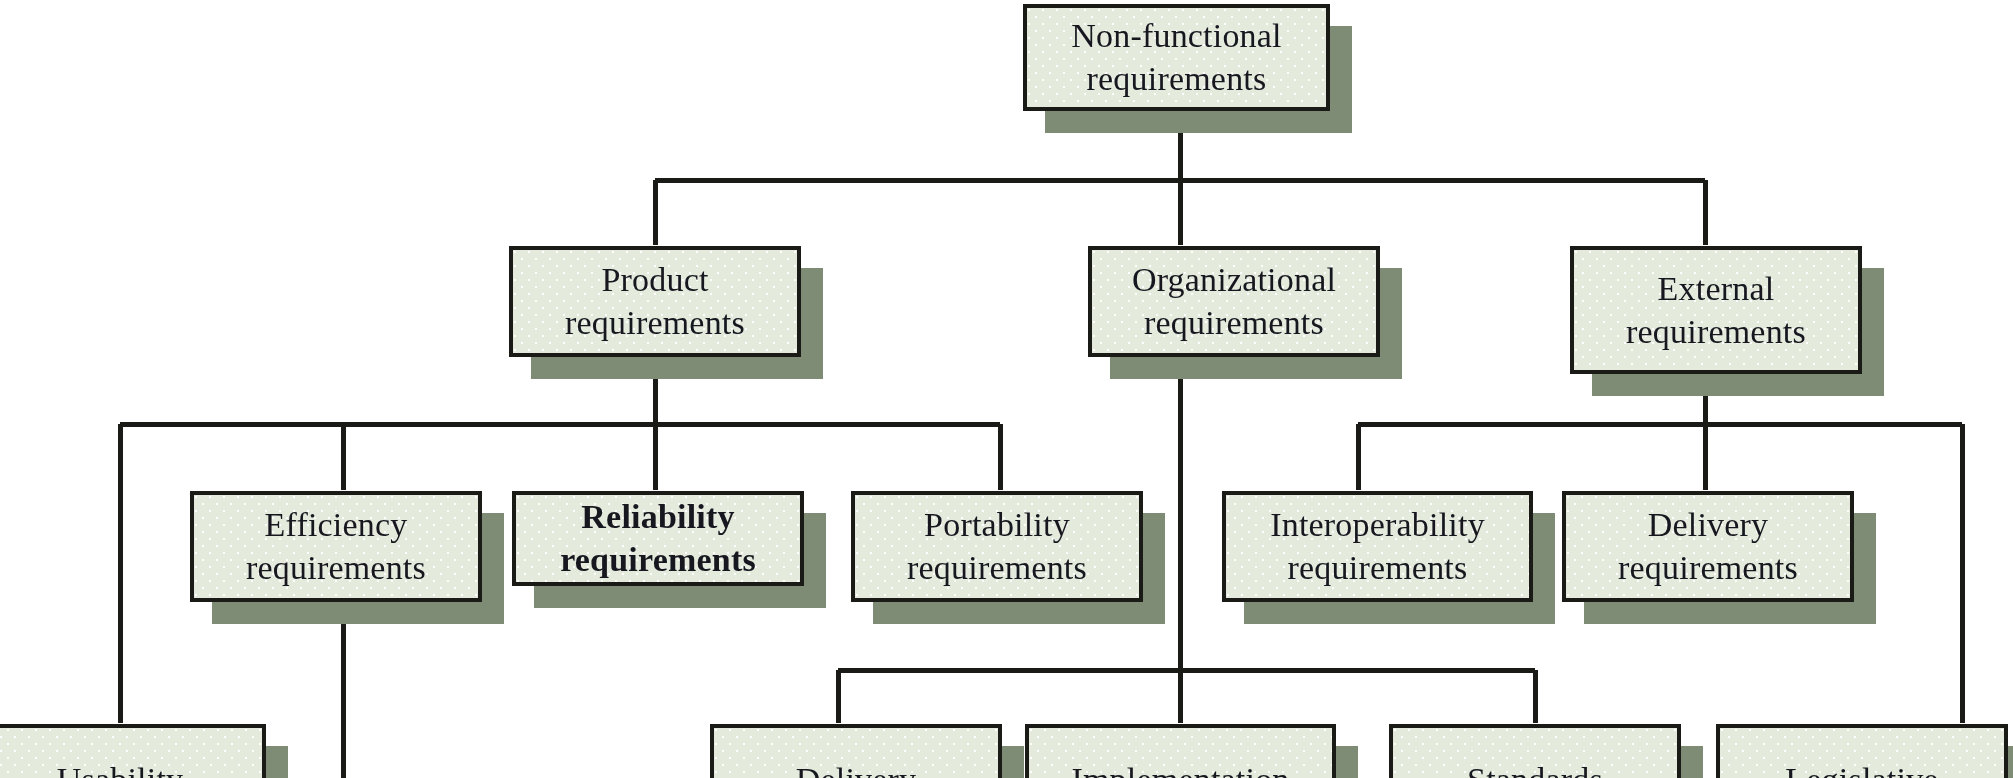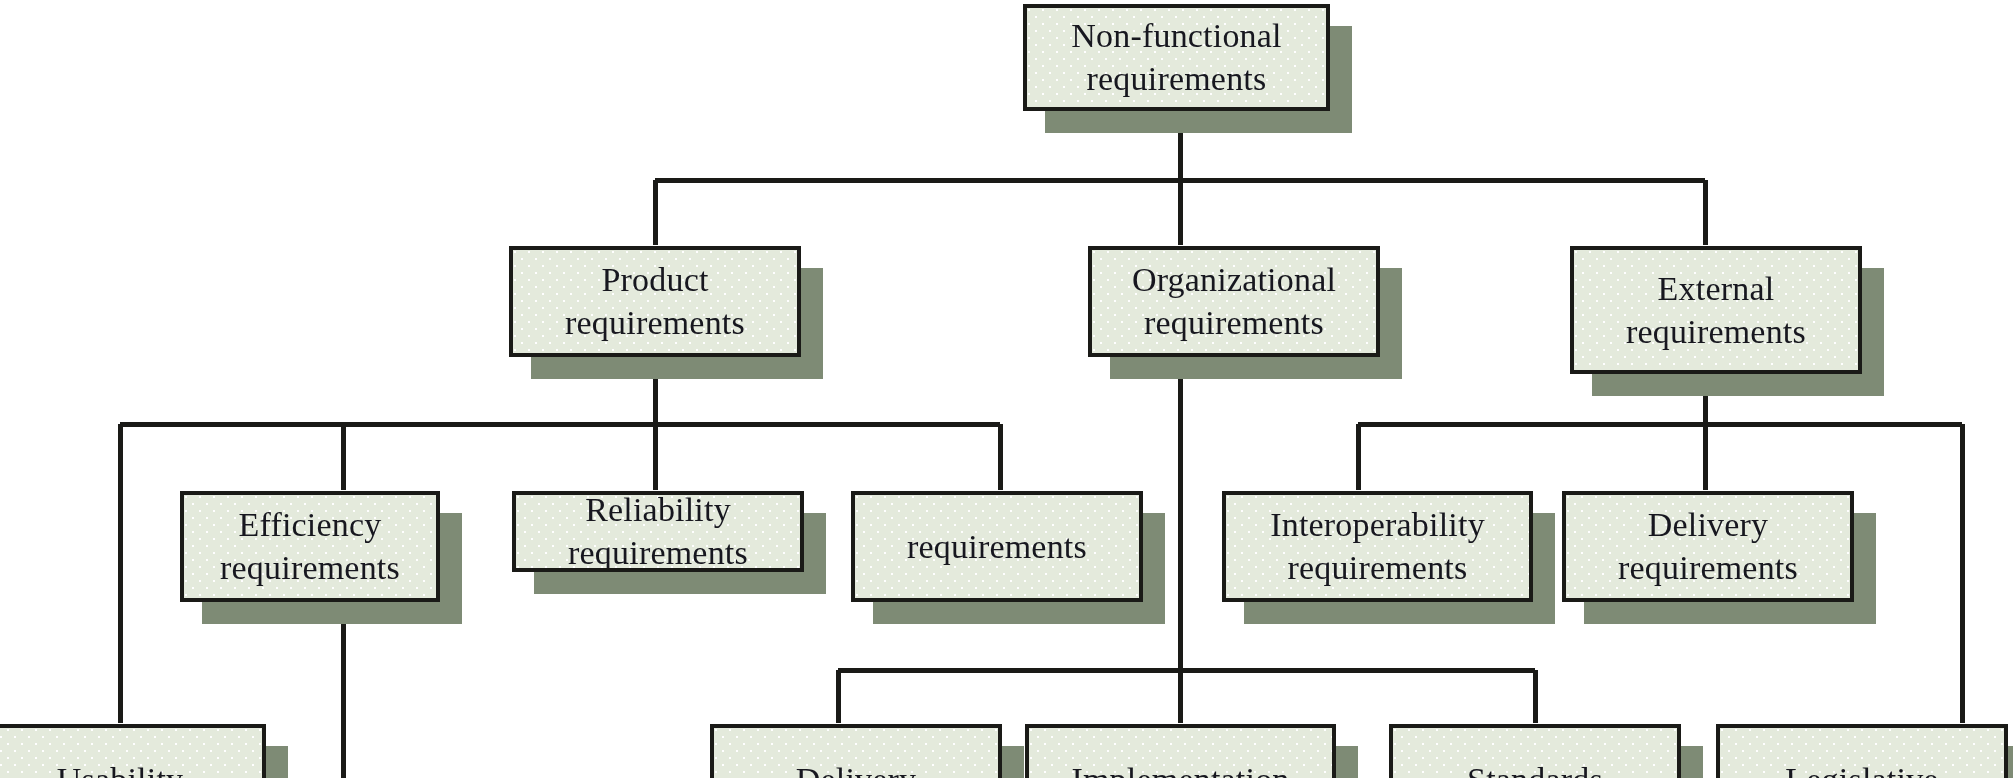--- a/index.html
+++ b/index.html
@@ -148,39 +148,40 @@
   </div>
 
   <div class="node" style="left:1570px; top:246px; width:292px; height:128px;">
     <div class="node-shadow"></div>
     <div class="node-box">
       <span class="node-label">External</span>
       <span class="node-label line2">requirements</span>
     </div>
   </div>
 
-  <div class="node" style="left:180px; top:491px; width:260px; height:111px;">
+  <div class="node" style="left:190px; top:491px; width:292px; height:111px;">
     <div class="node-shadow"></div>
     <div class="node-box">
       <span class="node-label">Efficiency</span>
       <span class="node-label line2">requirements</span>
     </div>
   </div>
 
-  <div class="node" style="left:512px; top:491px; width:292px; height:81px;">
+  <div class="node" style="left:512px; top:491px; width:292px; height:95px;font-weight:bold;">
     <div class="node-shadow"></div>
     <div class="node-box">
       <span class="node-label">Reliability</span>
       <span class="node-label line2">requirements</span>
     </div>
   </div>
 
   <div class="node" style="left:851px; top:491px; width:292px; height:111px;">
     <div class="node-shadow"></div>
     <div class="node-box">
+      <span class="node-label">Portability</span>
       <span class="node-label line2">requirements</span>
     </div>
   </div>
 
   <div class="node" style="left:1222px; top:491px; width:311px; height:111px;">
     <div class="node-shadow"></div>
     <div class="node-box">
       <span class="node-label">Interoperability</span>
       <span class="node-label line2">requirements</span>
     </div>

